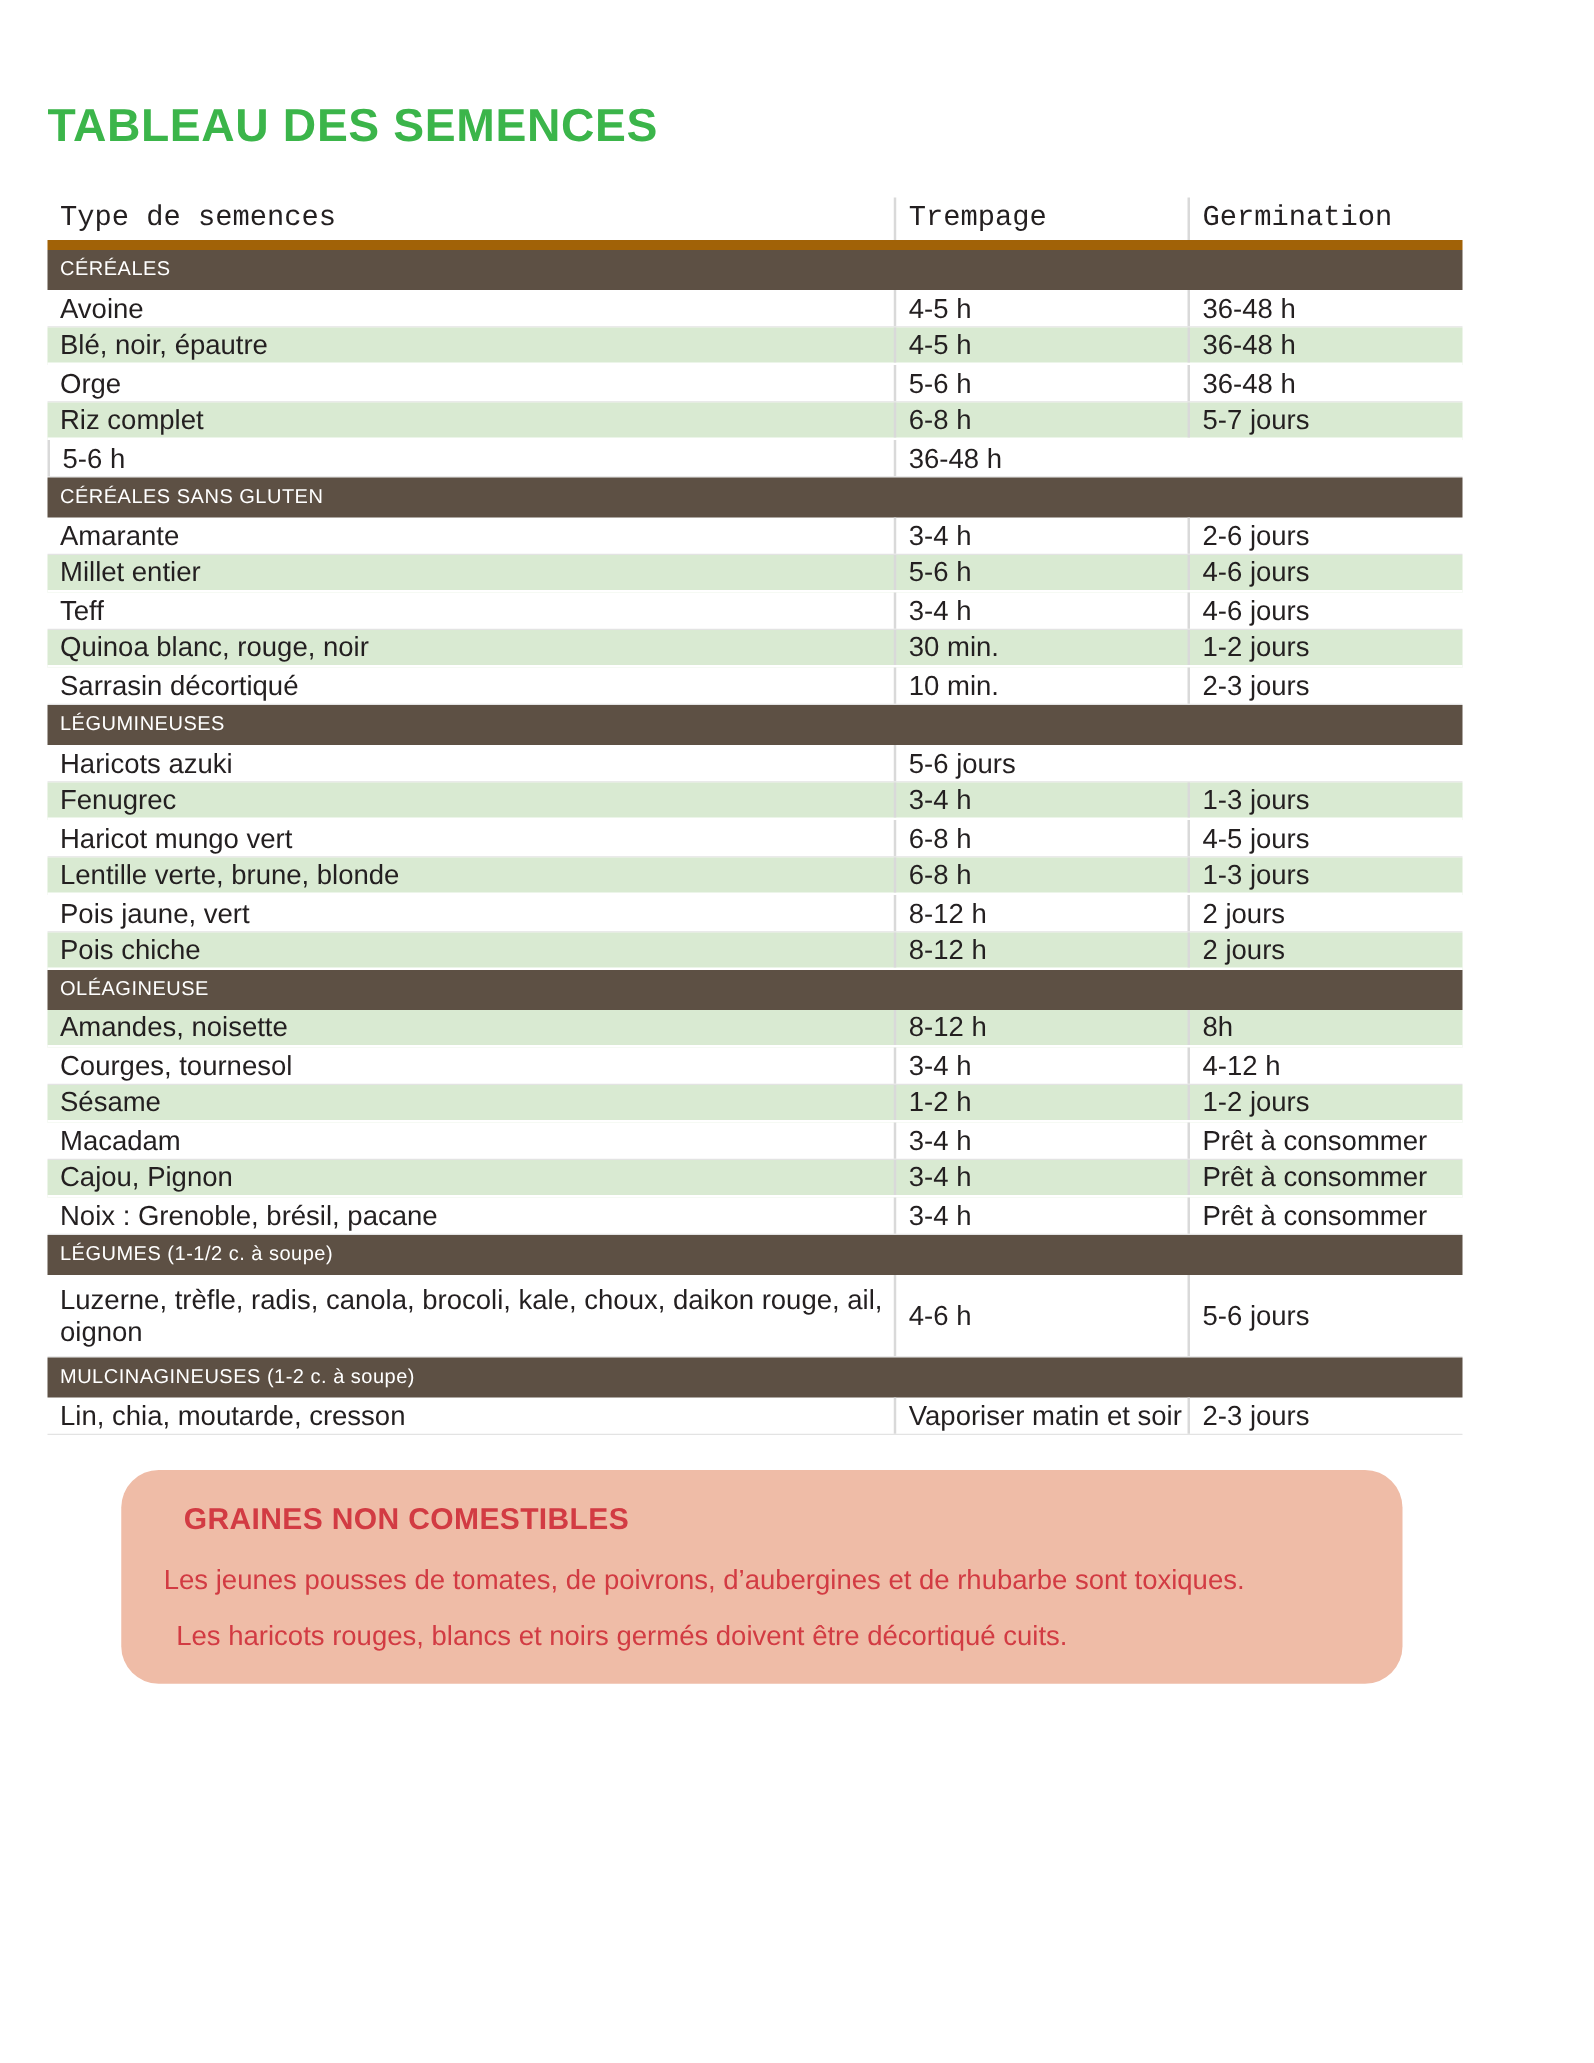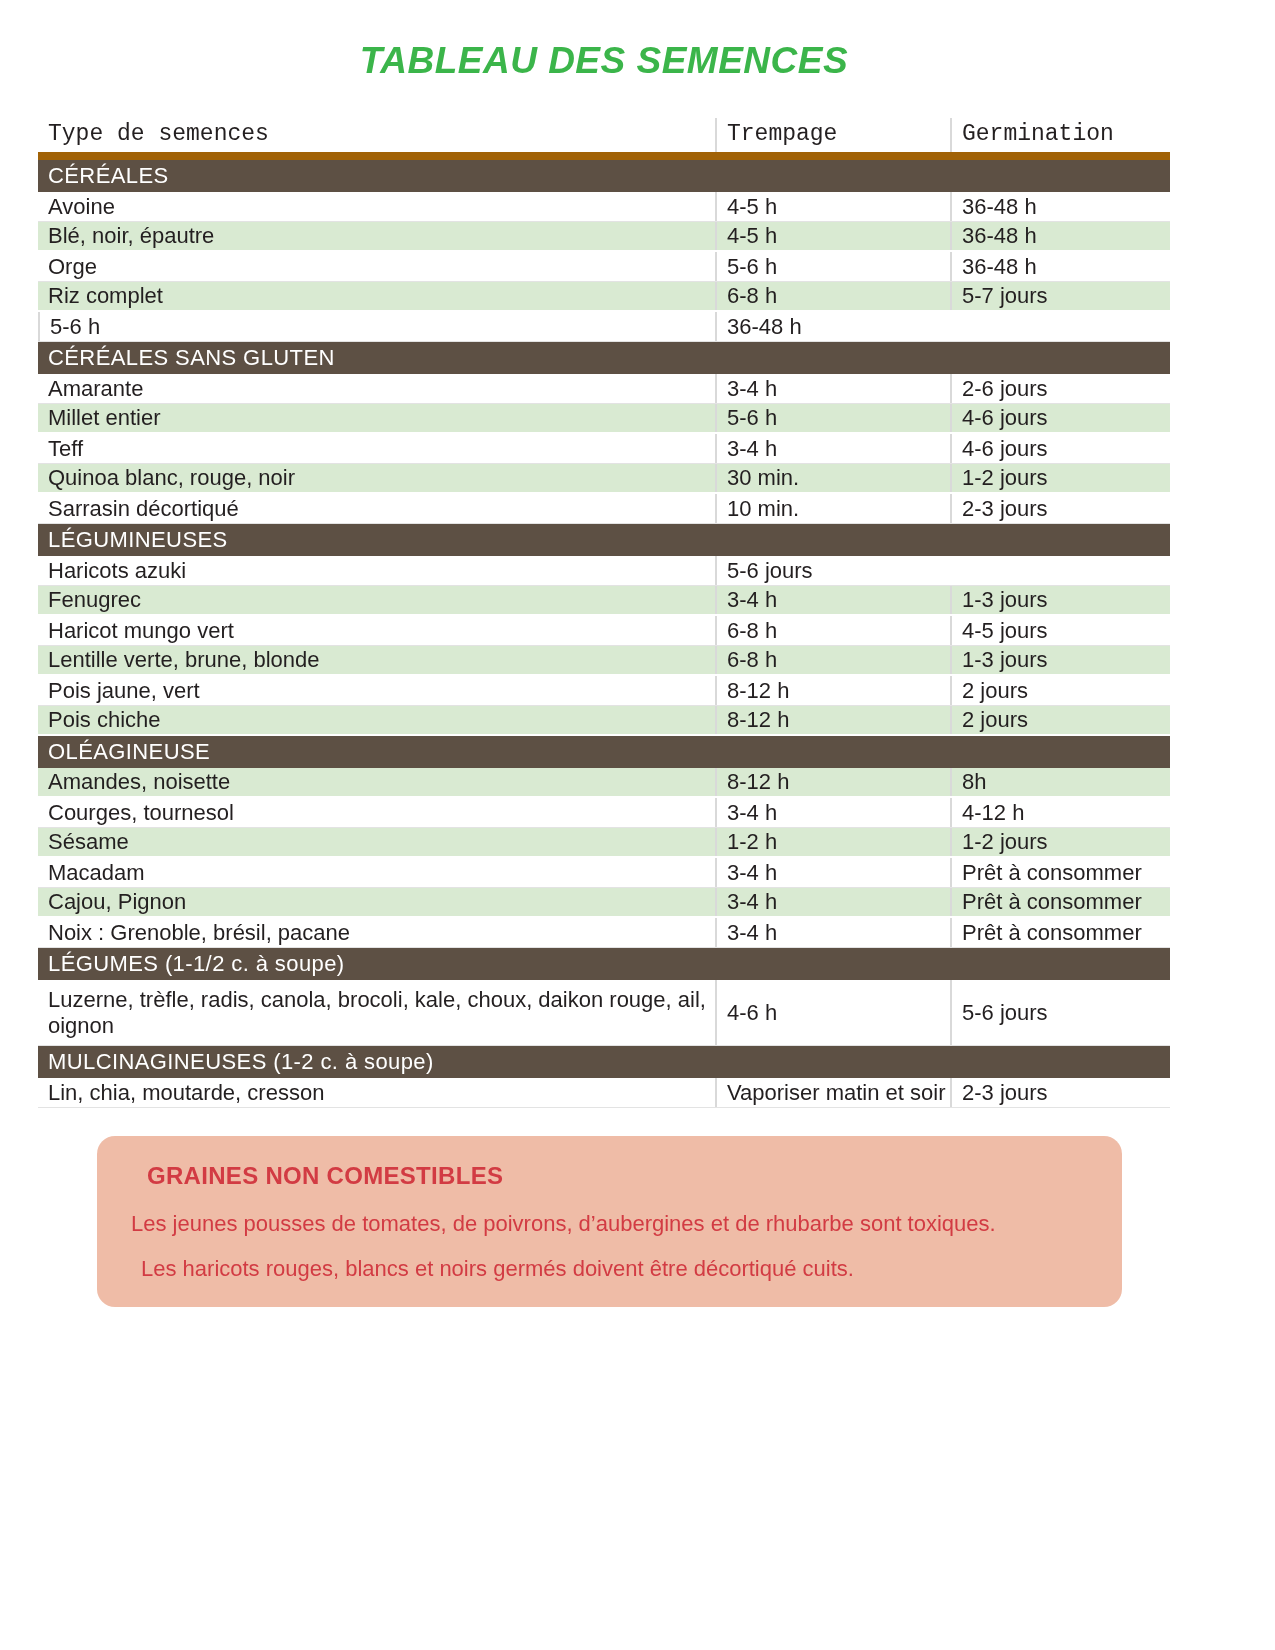--- a/index.html
+++ b/index.html
@@ -10,47 +10,47 @@
     --note-red:#d23b43;
     --divider:#d9d9d9;
     --ink:#231f20;
   }
   *{margin:0;padding:0;box-sizing:border-box;}
   html,body{width:1275px;height:1650px;background:#ffffff;overflow:hidden;}
   body{font-family:"Liberation Sans",sans-serif;color:var(--ink);}
   .page{position:relative;width:1275px;height:1650px;}
 
   .page-title{
-    width:1132px;margin:40px 0 0 38px;text-align:center;
-    font-size:37px;font-weight:bold;letter-spacing:0.5px;color:var(--title-green);font-style:italic;
+    width:1132px;margin:80px 0 0 38px;
+    font-size:37px;font-weight:bold;letter-spacing:0.5px;color:var(--title-green);
   }
 
   .table{width:1132px;margin:36px 0 0 38px;}
   .grid-row{display:grid;grid-template-columns:677px 235px 220px;}
   .cell{display:flex;align-items:center;padding-left:10px;font-size:22px;line-height:1.18;}
   .c2,.c3{border-left:2px solid var(--divider);text-align:right;}
 
   .header-row{height:42px;border-bottom:8px solid #a16207;font-family:Liberation Mono, monospace;}
   .header-row .cell{font-size:23px;}
 
   .section-bar{
     height:32px;background:var(--bar-brown);color:#ffffff;
     display:flex;align-items:center;padding-left:10px;
-    font-size:22px;letter-spacing:0.4px;
+    font-size:16px;letter-spacing:0.4px;
   }
 
   .row{height:30px;}
   .row.white{border-bottom:1px solid #e3e3e3;}
   .row.green{background:var(--row-green);border-bottom:2px solid #ffffff;}
   .row.tall{height:66px;}
   .row.tall .c1{padding-right:8px;}
 
   .note{
     width:1025px;margin:28px 0 0 97px;background:var(--note-pink);
-    border-radius:18px;padding:26px 28px 24px 34px;color:var(--note-red);
+    border-radius:30px;padding:26px 28px 24px 34px;color:var(--note-red);
   }
   .note-heading{font-size:24px;font-weight:bold;letter-spacing:0.3px;margin:0 0 20px 16px;}
   .note-line{font-size:22px;line-height:28px;margin-bottom:17px;}
   .note-line.line2{margin-left:10px;margin-bottom:0;}
 </style>
 </head>
 <body>
 
 <div class="page">
 

